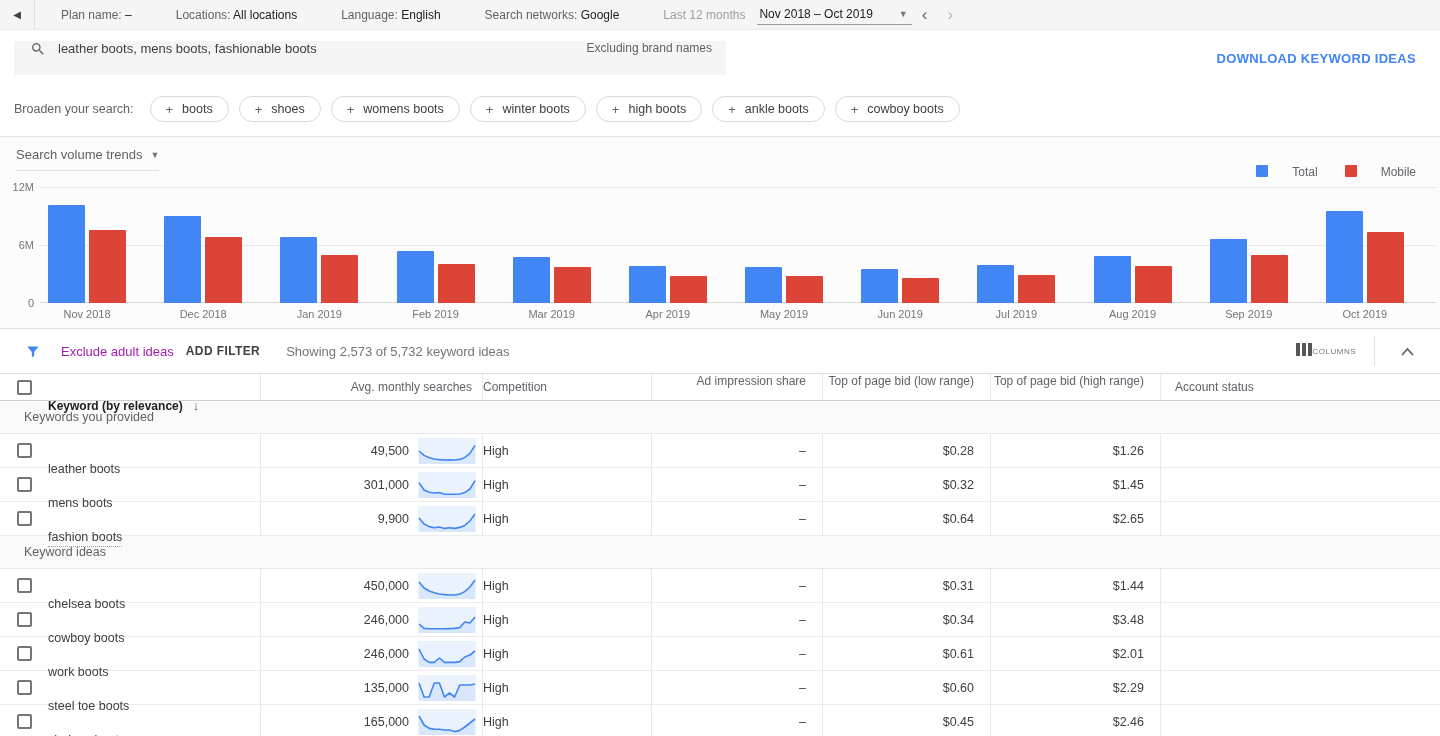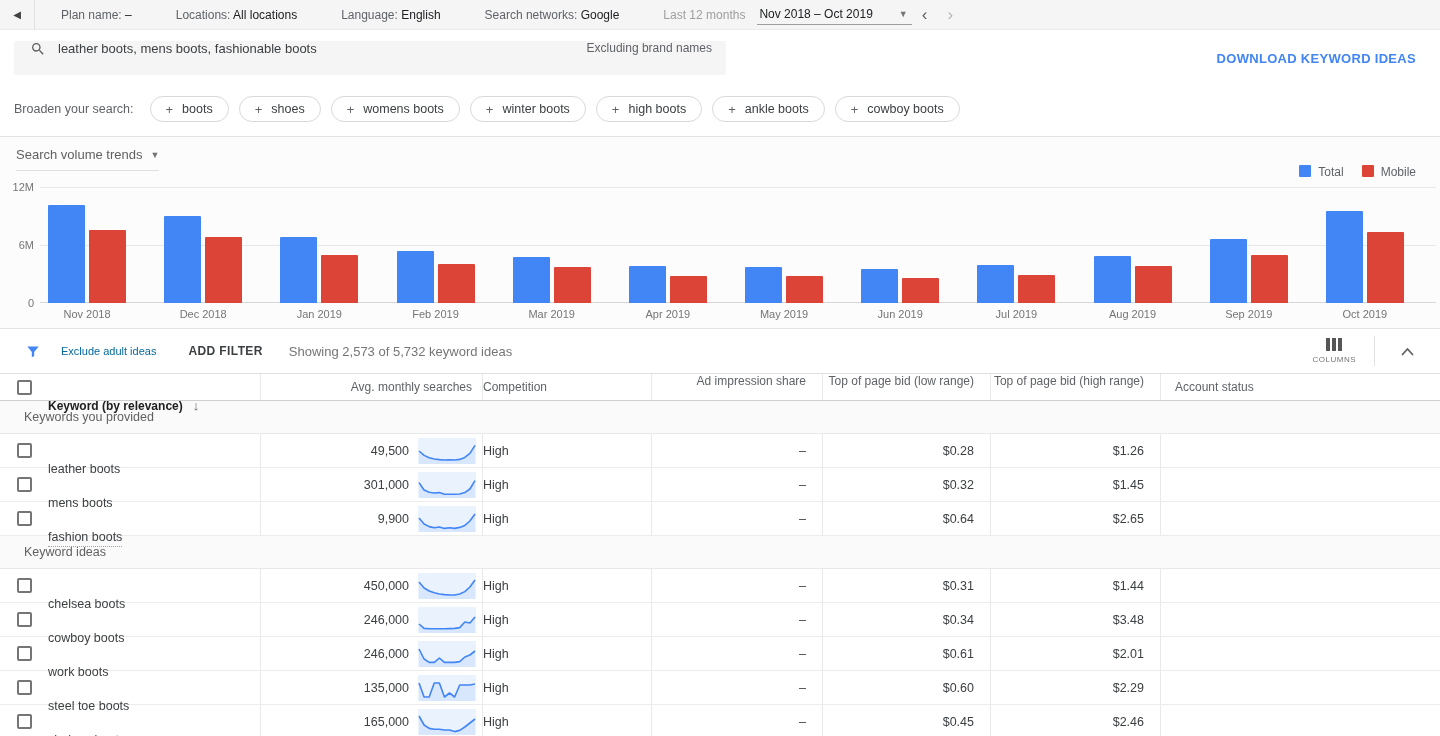--- a/index.html
+++ b/index.html
@@ -43,46 +43,46 @@
 
   .hdiv { height:1px; background:#e3e3e3; }
 
   
   .chart-section { background:#fcfcfc; padding:10px 0 8px; }
   .chart-head { display:flex; align-items:flex-start; padding:0 24px 0 16px; }
   .chart-title { font-size:13px; color:#616161; display:inline-flex; align-items:center; gap:8px;
                  border-bottom:1px solid #e0e0e0; padding-bottom:8px; cursor:pointer; }
   .chart-title .caret { font-size:9px; color:#757575; }
   .legend { margin-left:auto; display:flex; gap:18px; margin-top:18px; }
-  .legend-item { display:flex; gap:7px; font-size:12px; color:#5f6368; }
+  .legend-item { display:flex; gap:24px; font-size:12px; color:#5f6368;margin-left:9px; }
   .legend-swatch { width:12px; height:12px; border-radius:1px; }
 
   .chart-wrap { position:relative; margin:8px 4px 0 42px; }
   .plot { position:relative; height:116px; }
   .gridline { position:absolute; left:-2px; right:0; height:1px; background:#e8e8e8; }
   .gridline.base { background:#d7d7d7; }
   .ylab { position:absolute; right:100%; margin-right:8px; transform:translateY(-50%);
           font-size:11px; color:#757575; white-space:nowrap; }
   .groups { position:absolute; left:0; right:0; bottom:0; top:0; display:flex; }
   .group { flex:1; display:flex; align-items:flex-end; padding-left:6px; }
   .bars { display:flex; align-items:flex-end; gap:4px; }
   .bar { width:37px; border-radius:1px 1px 0 0; }
   .xlabels { display:flex; margin-top:5px; }
   .xlabel { flex:1; font-size:11px; color:#757575; padding-left:6px; }
   .xlabel span { display:inline-block; width:78px; text-align:center; }
 
   
   .toolbar { display:flex; align-items:center; height:44px; padding:0 22px 0 25px; background:#fff; }
   .funnel { margin-right:20px; display:flex; }
-  .link-blue { font-size:11px; color:#0369a1; cursor:pointer; margin-right:32px; }
+  .link-blue { font-size:13px; color:#a21caf; cursor:pointer; margin-right:12px; }
   .add-filter { font-size:12px; font-weight:bold; letter-spacing:.4px; color:#3c4043;
                 cursor:pointer; margin-right:26px; }
   .showing { font-size:13px; color:#757575; }
   .toolbar-right { margin-left:auto; display:flex; align-items:center; }
-  .columns-btn { display:flex; flex-direction:column; align-items:center; cursor:pointer; margin-right:18px; }
+  .columns-btn { display:flex; align-items:center; cursor:pointer; margin-right:18px; }
   .columns-icon { display:flex; gap:2px; margin-bottom:4px; }
   .columns-icon i { width:4px; height:13px; background:#565656; display:block; }
   .columns-label { font-size:8px; color:#757575; letter-spacing:.5px; }
   .tb-vdiv { width:1px; height:30px; background:#e0e0e0; margin-right:22px; }
   .collapse-btn { cursor:pointer; display:flex; padding:4px; }
 
   
   .thead { display:flex; align-items:center; height:28px; border-top:1px solid #e0e0e0;
            border-bottom:1px solid #cfcfcf; font-size:12px; color:#5f6368; background:#fff; }
   .col-check   { width:48px; display:flex; justify-content:center; align-items:center; }

